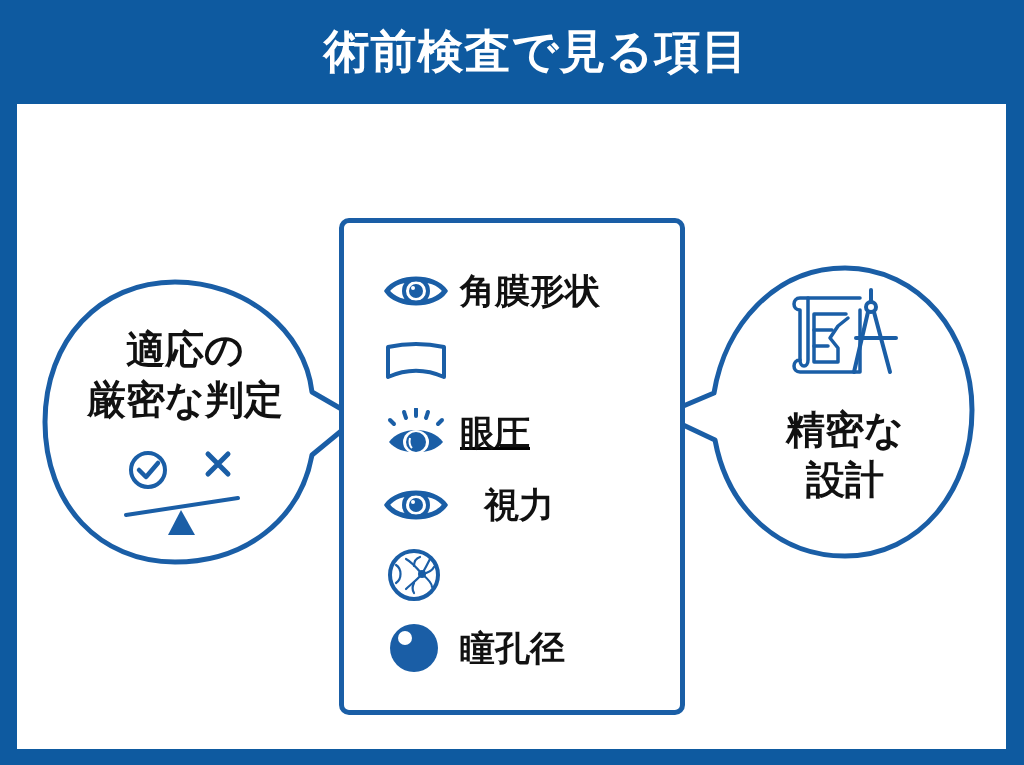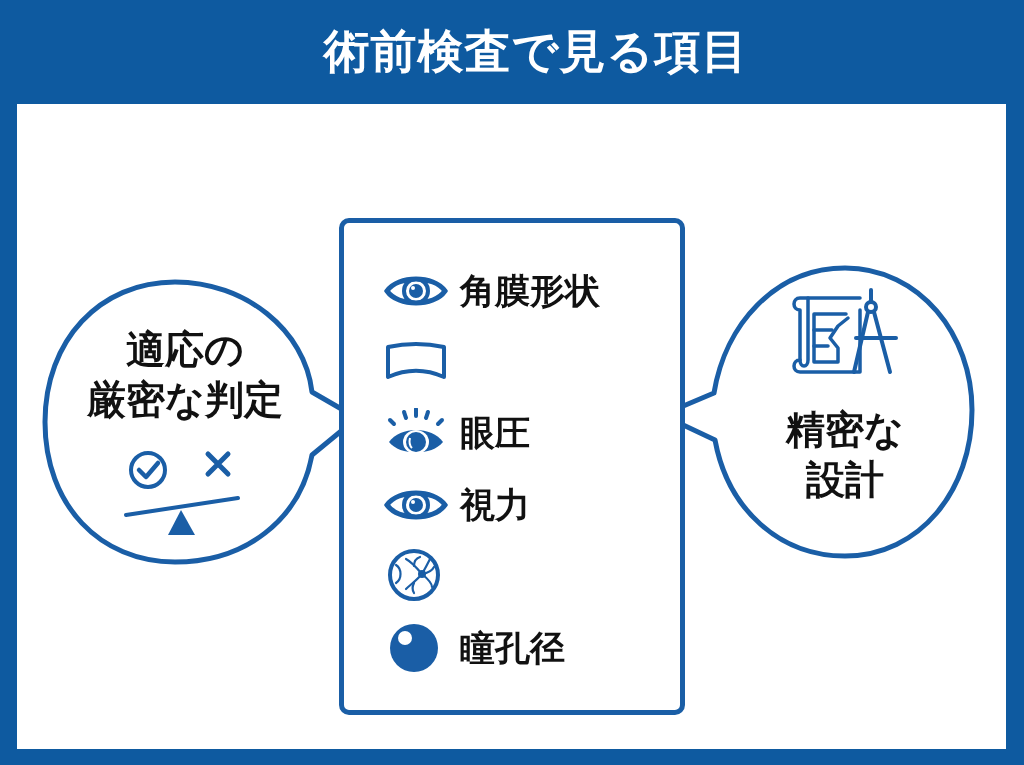--- a/index.html
+++ b/index.html
@@ -109,40 +109,40 @@
     </div>
 
     <div class="item" style="top:108px;">
       <span class="icon">
         <svg width="64" height="40" viewBox="0 0 64 40">
           <path d="M4 6 C22 2, 42 2, 60 6 L60 36 C42 28, 22 28, 4 36 Z" fill="none" stroke="#1a5ea6" stroke-width="4" stroke-linejoin="round"></path>
         </svg>
       </span>
     </div>
 
-    <div class="item" style="top:180px;">
+    <div class="item" style="top:180px;text-decoration:underline;">
       <span class="icon">
         <svg width="64" height="50" viewBox="0 0 64 50">
           <g stroke="#1a5ea6" stroke-width="4" stroke-linecap="round">
             <line x1="10" y1="16" x2="6" y2="12"></line>
             <line x1="22" y1="10" x2="20" y2="4"></line>
             <line x1="32" y1="8" x2="32" y2="1"></line>
             <line x1="42" y1="10" x2="44" y2="4"></line>
             <line x1="54" y1="16" x2="58" y2="12"></line>
           </g>
           <path d="M5 34 C16 18, 48 18, 59 34 C48 48, 16 48, 5 34 Z" fill="#1a5ea6"></path>
           <ellipse cx="32" cy="34" rx="13" ry="12" fill="#ffffff"></ellipse>
           <circle cx="32" cy="34" r="10" fill="#1a5ea6"></circle>
           <path d="M26 30 C25 34, 26 38, 28 40" stroke="#ffffff" stroke-width="2" fill="none"></path>
         </svg>
       </span>
       <span class="label">眼圧</span>
     </div>
 
-    <div class="item" style="top:252px;">
+    <div class="item" style="top:252px;gap:24px;">
       <span class="icon">
         <svg width="64" height="40" viewBox="0 0 64 40">
           <path d="M3 20 C14 4, 50 4, 61 20 C50 36, 14 36, 3 20 Z" fill="none" stroke="#1a5ea6" stroke-width="5"></path>
           <circle cx="32" cy="20" r="12" fill="none" stroke="#1a5ea6" stroke-width="4"></circle>
           <circle cx="32" cy="20" r="7" fill="#1a5ea6"></circle>
           <circle cx="29" cy="17" r="2" fill="#ffffff"></circle>
         </svg>
       </span>
       <span class="label">視力</span>
     </div>

